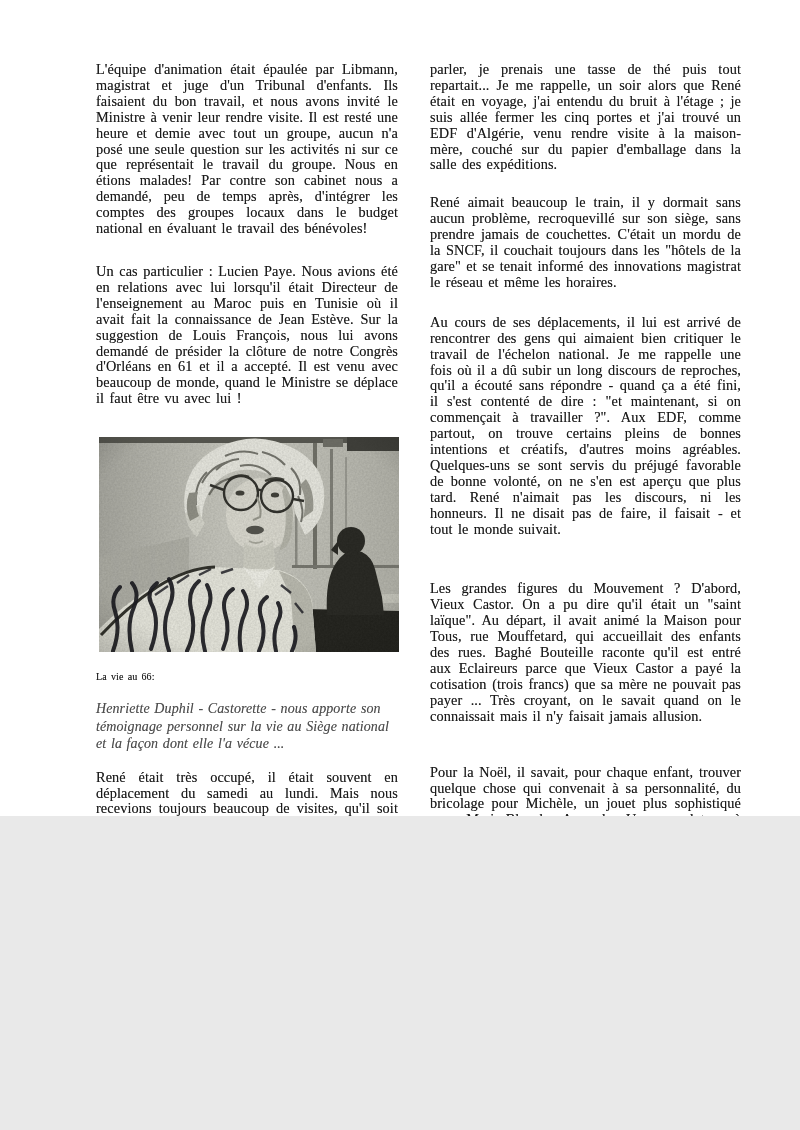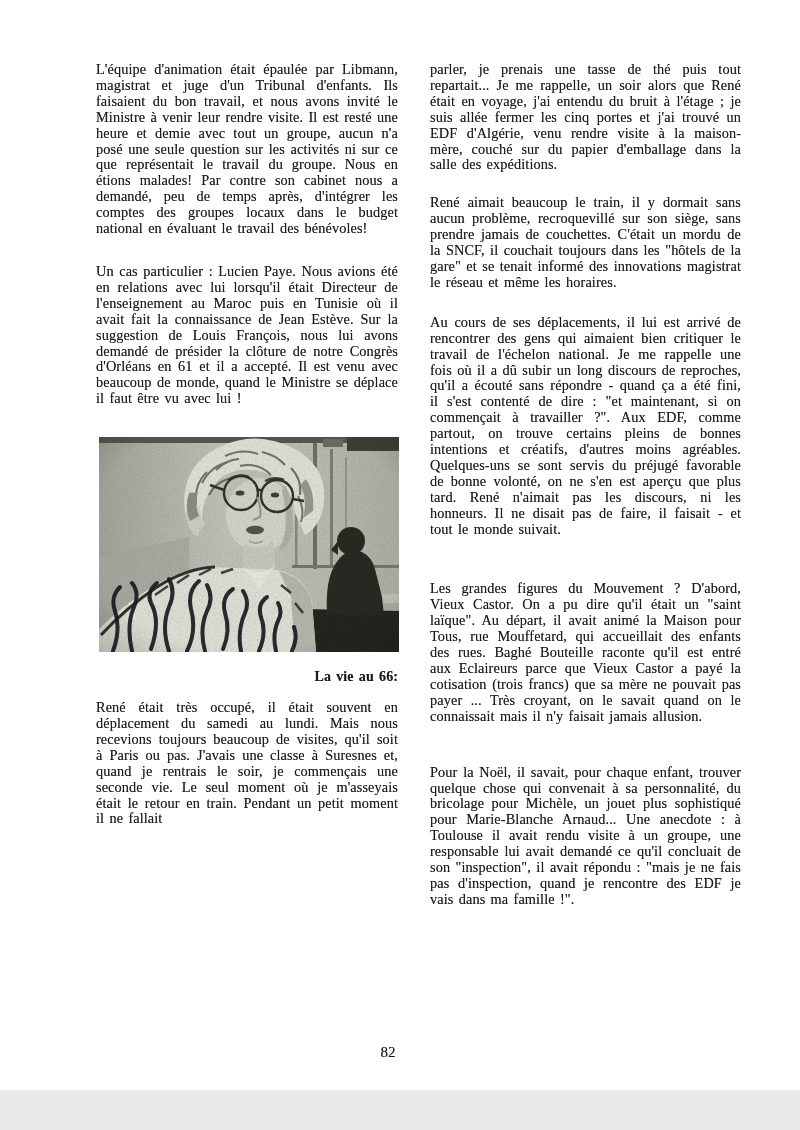--- a/index.html
+++ b/index.html
@@ -1,35 +1,35 @@
 <!DOCTYPE html>
 <html><head>
 <meta charset="utf-8">
 <style>
   html,body{margin:0;padding:0;background:#e9e9e9;}
   .page{
-    position:relative;width:800px;height:1090px;background:#ffffff;
+    position:relative;width:800px;height:816px;background:#ffffff;
     font-family:"Liberation Serif","DejaVu Serif",serif;color:#1b1b1b;
     overflow:hidden;margin:0 auto;
   }
   .col{position:absolute;top:62px;font-size:14.3px;line-height:15.9px;
     text-align:justify;letter-spacing:0.1px;word-spacing:1.6px;}
   .col p{margin:0 0 26px;text-shadow:0 0 0.5px rgba(25,25,25,0.55);}
   .col-left{left:96px;width:302px;}
   .col-right{left:430px;width:311px;}
   .mb27{margin-bottom:27px !important;}
   .mb22{margin-bottom:22px !important;font-family:Liberation Serif, serif;}
   .mb24{margin-bottom:24px !important;}
   .mb44{margin-bottom:44px !important;}
   .mb40{margin-bottom:40px !important;}
   .mb0{margin-bottom:0 !important;}
   figure.photo{margin:30px 0 16px 3px;width:300px;height:215px;padding:0;
     line-height:0;}
-  h3.sec{font-size:14px;font-weight:bold;margin:0 0 14px;line-height:18px;
-    text-align:right;letter-spacing:0.1px;text-shadow:0 0 0.5px rgba(25,25,25,0.55);}
+  h3.sec{font-size:10px;font-weight:normal;margin:0 0 14px;line-height:18px;
+    text-align:left;letter-spacing:0.1px;text-shadow:0 0 0.5px rgba(25,25,25,0.55);}
   p.caption{font-style:italic;color:#4e4e4e;font-size:14px;line-height:17.5px;
     margin:0 0 17px;text-align:left;word-spacing:1px;
     text-shadow:0 0 0.6px rgba(80,80,80,0.5);}
   .page-number{position:absolute;left:372px;top:1044px;width:32px;
     text-align:center;font-size:15px;text-shadow:0 0 0.5px rgba(25,25,25,0.55);}
 </style>
 </head>
 <body>
 
 <div class="page">
@@ -137,20 +137,21 @@
           <path d="M182,148 l10,8"></path>
           <path d="M196,166 l8,10"></path>
         </g>
 
         <rect width="300" height="215" filter="url(#pnoise)"></rect>
         <rect width="300" height="215" fill="url(#pvig)"></rect>
       </svg>
     </figure>
 
     <h3 class="sec">La vie au 66:</h3>
+    <p class="caption">Henriette Duphil - Castorette - nous apporte son témoignage personnel sur la vie au Siège national et la façon dont elle l'a vécue ...</p>
     <p class="mb0">René était très occupé, il était souvent en déplacement du samedi au lundi. Mais nous recevions toujours beaucoup de visites, qu'il soit à Paris ou pas. J'avais une classe à Suresnes et, quand je rentrais le soir, je commençais une seconde vie. Le seul moment où je m'asseyais était le retour en train. Pendant un petit moment il ne fallait</p>
   </div>
 
   <div class="col col-right">
     <p class="mb22">parler, je prenais une tasse de thé puis tout repartait... Je me rappelle, un soir alors que René était en voyage, j'ai entendu du bruit à l'étage ; je suis allée fermer les cinq portes et j'ai trouvé un EDF d'Algérie, venu rendre visite à la maison-mère, couché sur du papier d'emballage dans la salle des expéditions.</p>
     <p class="mb24">René aimait beaucoup le train, il y dormait sans aucun problème, recroquevillé sur son siège, sans prendre jamais de couchettes. C'était un mordu de la SNCF, il couchait toujours dans les "hôtels de la gare" et se tenait informé des innovations magistrat le réseau et même les horaires.</p>
     <p class="mb44">Au cours de ses déplacements, il lui est arrivé de rencontrer des gens qui aimaient bien critiquer le travail de l'échelon national. Je me rappelle une fois où il a dû subir un long discours de reproches, qu'il a écouté sans répondre - quand ça a été fini, il s'est contenté de dire : "et maintenant, si on commençait à travailler ?". Aux EDF, comme partout, on trouve certains pleins de bonnes intentions et créatifs, d'autres moins agréables. Quelques-uns se sont servis du préjugé favorable de bonne volonté, on ne s'en est aperçu que plus tard. René n'aimait pas les discours, ni les honneurs. Il ne disait pas de faire, il faisait - et tout le monde suivait.</p>
     <p class="mb40">Les grandes figures du Mouvement ? D'abord, Vieux Castor. On a pu dire qu'il était un "saint laïque". Au départ, il avait animé la Maison pour Tous, rue Mouffetard, qui accueillait des enfants des rues. Baghé Bouteille raconte qu'il est entré aux Eclaireurs parce que Vieux Castor a payé la cotisation (trois francs) que sa mère ne pouvait pas payer ... Très croyant, on le savait quand on le connaissait mais il n'y faisait jamais allusion.</p>
     <p class="mb0">Pour la Noël, il savait, pour chaque enfant, trouver quelque chose qui convenait à sa personnalité, du bricolage pour Michèle, un jouet plus sophistiqué pour Marie-Blanche Arnaud... Une anecdote : à Toulouse il avait rendu visite à un groupe, une responsable lui avait demandé ce qu'il concluait de son "inspection", il avait répondu : "mais je ne fais pas d'inspection, quand je rencontre des EDF je vais dans ma famille !".</p>
   </div>

